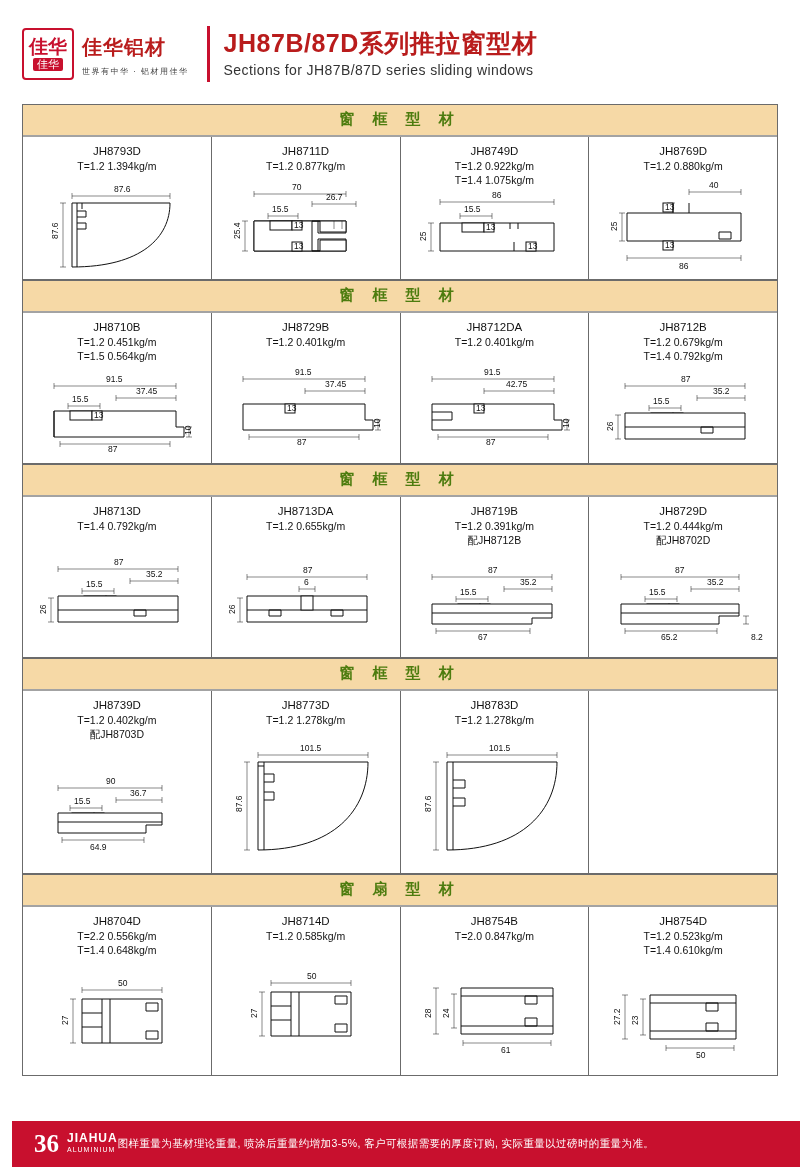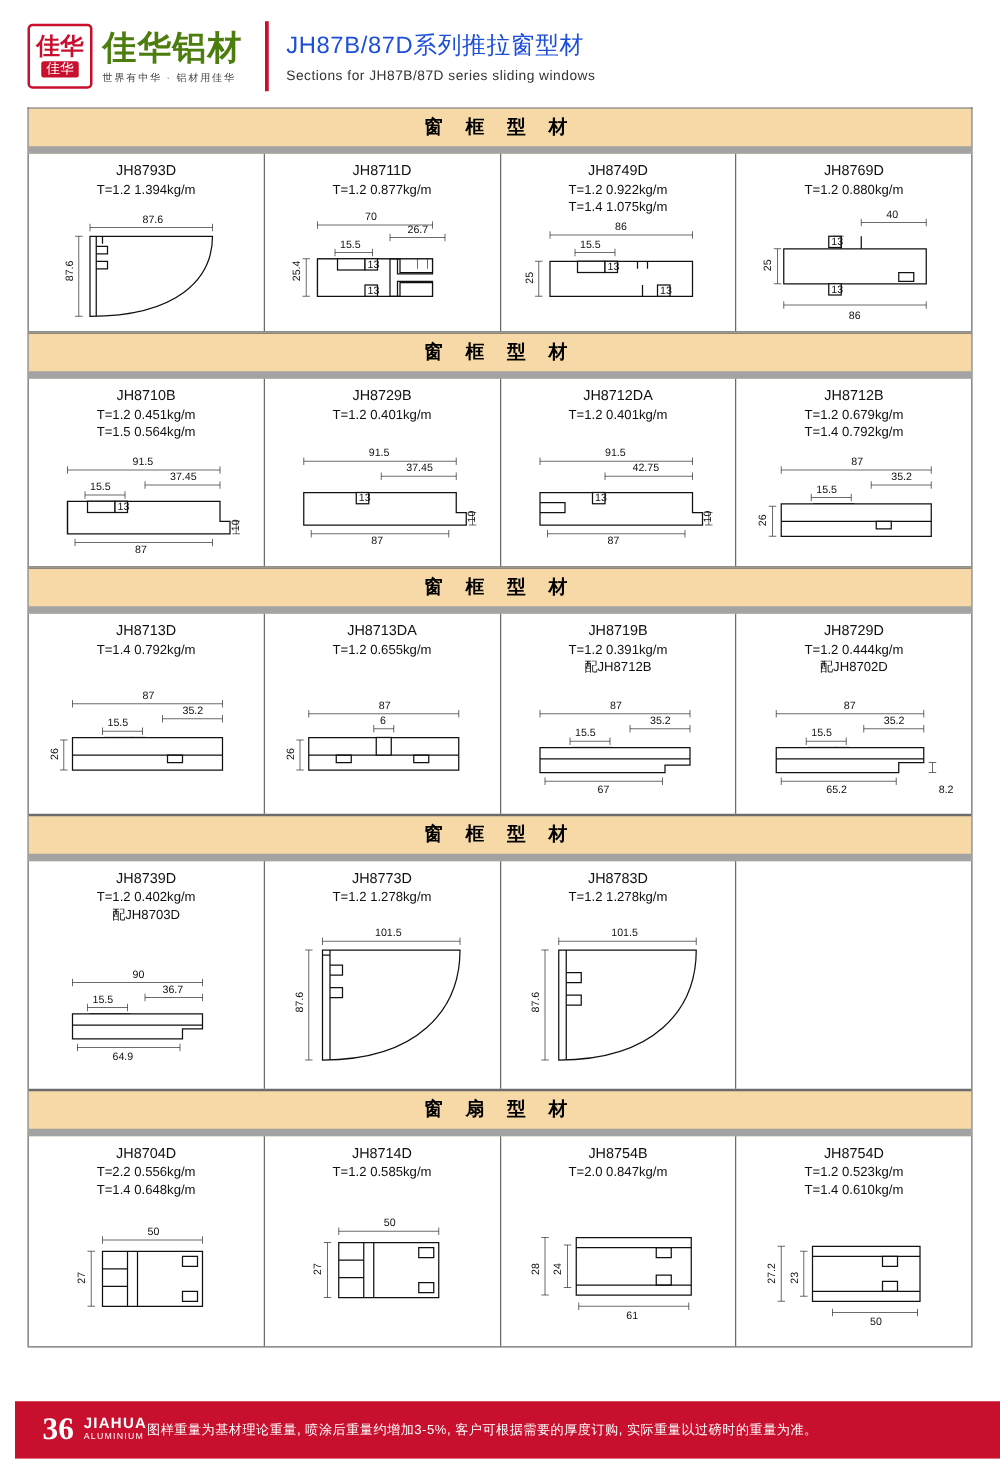--- a/index.html
+++ b/index.html
@@ -12,74 +12,74 @@
     color: #231f20;
     position: relative;
     overflow: hidden;
   }
 
   
   .header {
     display: flex;
     align-items: center;
     padding: 14px 18px 10px 22px;
-    height: 86px;
+    height: 104px;
   }
   .logo-block { display: flex; align-items: center; }
   .logo-mark {
     width: 52px; height: 52px;
     border: 2px solid #c8102e;
     border-radius: 4px;
     display: flex; flex-direction: column;
     align-items: center; justify-content: center;
     color: #c8102e;
     margin-right: 8px;
   }
   .logo-mark .lm-top { font-size: 19px; font-weight: bold; line-height: 19px; font-family: "Liberation Serif", serif;}
   .logo-mark .lm-bot {
     font-size: 11px; line-height: 13px; margin-top: 2px;
     background: #c8102e; color: #fff; padding: 0 4px; border-radius: 2px;
   }
   .logo-text-wrap { display: flex; flex-direction: column; justify-content: center; }
   .logo-cn {
-    font-size: 27px; font-weight: bold; letter-spacing: 1px;
-    color: #4d7c0f; font-family: "Liberation Sans", sans-serif;
+    font-size: 20px; font-weight: bold; letter-spacing: 1px;
+    color: #b91c1c; font-family: "Liberation Sans", sans-serif;
     line-height: 30px;
   }
   .logo-slogan {
     font-size: 8px; color: #444; letter-spacing: 1.5px; margin-top: 4px;
   }
   .header-div {
     width: 3px; height: 56px; background: #c8102e; margin: 0 14px 0 18px;
   }
   .header-titles { display: flex; flex-direction: column; justify-content: center; }
   .title-main {
-    font-size: 19px; font-weight: normal; color: #1d4ed8; line-height: 27px;
+    font-size: 25px; font-weight: bold; color: #b91c1c; line-height: 27px;
     letter-spacing: 0.5px;
   }
   .title-sub {
-    font-size: 11px; color: #333; margin-top: 5px; letter-spacing: 0.4px;
+    font-size: 14px; color: #333; margin-top: 5px; letter-spacing: 0.4px;
   }
 
   
   .sheet {
     margin: 0 22px;
     border: 1px solid #6b6b6b;
     border-bottom: none;
   }
   .band {
     background: #f6d9a6;
-    border-bottom: 6px solid #a3a3a3;
+    border-bottom: 2px solid #a3a3a3;
     border-top: 1px solid #6b6b6b;
     text-align: center;
     font-size: 15px;
     font-weight: bold;
     letter-spacing: 7px;
     padding: 5px 0 6px 0;
-    color: #000000;
+    color: #4d7c0f;
   }
   .sheet > .band:first-child { border-top: none; }
   .row {
     display: flex;
     border-bottom: 1px solid #6b6b6b;
   }
   .cell {
     flex: 1 1 0;
     border-right: 1px solid #6b6b6b;
     padding: 7px 4px 4px 4px;

